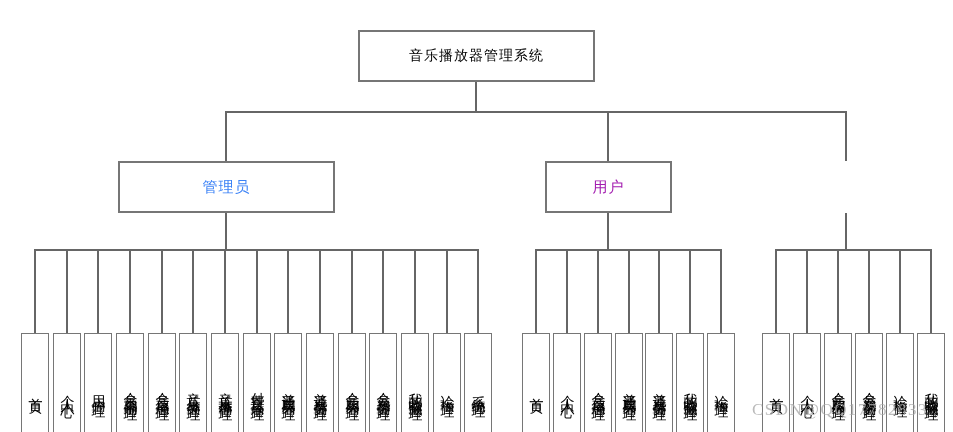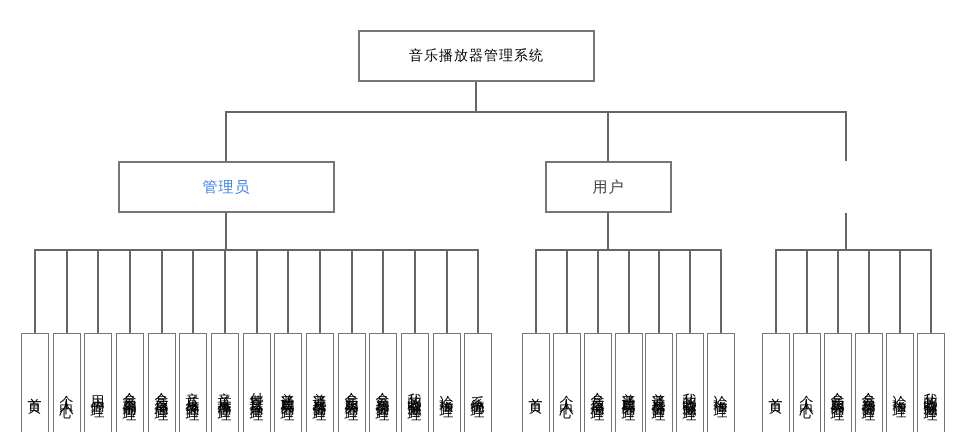--- a/index.html
+++ b/index.html
@@ -1,21 +1,21 @@
 <!DOCTYPE html>
 <html><head>
 <meta charset="utf-8">
 <style>
   html,body{margin:0;padding:0;background:#fff;}
   #canvas{
     position:relative;
     width:953px;height:432px;
     overflow:hidden;
     background:#fff;
-    font-family:Liberation Sans, sans-serif;
+    font-family:Liberation Serif, serif;
     color:#000;
   }
   .line{
     position:absolute;
     background:#666666;
     z-index:1;
   }
   .box{
     position:absolute;
     box-sizing:border-box;
@@ -64,25 +64,26 @@
 <div id="canvas" style="background: rgb(255, 255, 255);">
 
   <div class="box root" style="border-color: rgb(118, 118, 118); color: rgb(0, 0, 0);">
     <span class="box-label">音乐播放器管理系统</span>
   </div>
 
   <div class="box branch b0" style="border-color: rgb(118, 118, 118); color: #3b82f6;">
     <span class="box-label">管理员</span>
   </div>
 
-  <div class="box branch b1" style="border-color: rgb(118, 118, 118); color: #404040;">
+  <div class="box branch b1" style="border-color: rgb(118, 118, 118); color: #a21caf;">
     <span class="box-label">用户</span>
   </div>
 
 
+  <div id="watermark">CSDN@QQ17782833</div>
 
 <div class="line" style="left: 475px; top: 82px; width: 2px; height: 30px; background: rgb(102, 102, 102);"></div>
     <div class="line" style="left: 225px; top: 111px; width: 622px; height: 2px; background: rgb(102, 102, 102);"></div>
     <div class="line" style="left: 225px; top: 112px; width: 2px; height: 49px; background: rgb(102, 102, 102);"></div>
     <div class="line" style="left: 607px; top: 112px; width: 2px; height: 49px; background: rgb(102, 102, 102);"></div>
     <div class="line" style="left: 845px; top: 112px; width: 2px; height: 49px; background: rgb(102, 102, 102);"></div>
     <div class="line" style="left: 225px; top: 213px; width: 2px; height: 37px; background: rgb(102, 102, 102);"></div>
     <div class="line" style="left: 34.2px; top: 249px; width: 444.96px; height: 2px; background: rgb(102, 102, 102);"></div>
     <div class="line" style="left: 34.2px; top: 250px; width: 2px; height: 83px; background: rgb(102, 102, 102);"></div>
     <div class="box leaf" style="left: 21px; border-color: rgb(118, 118, 118); color: rgb(0, 0, 0);">

